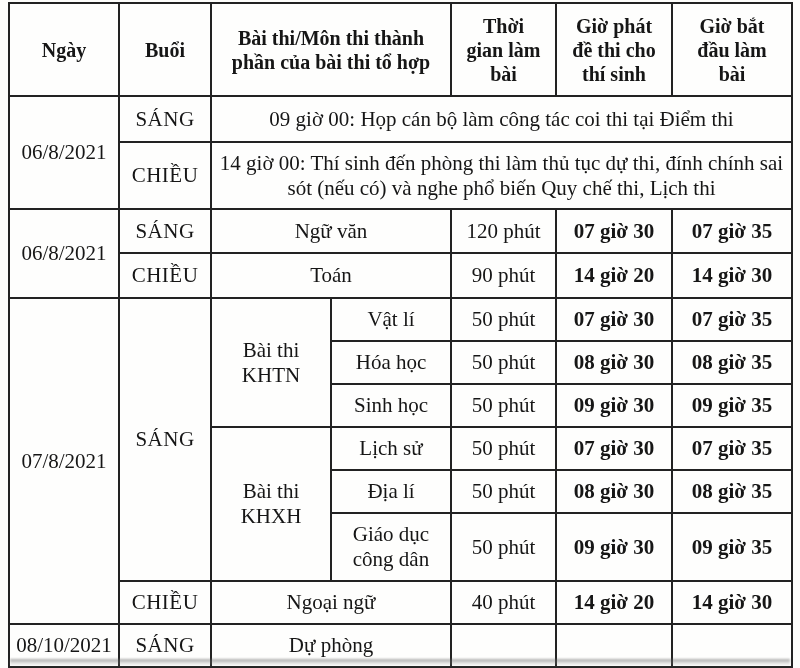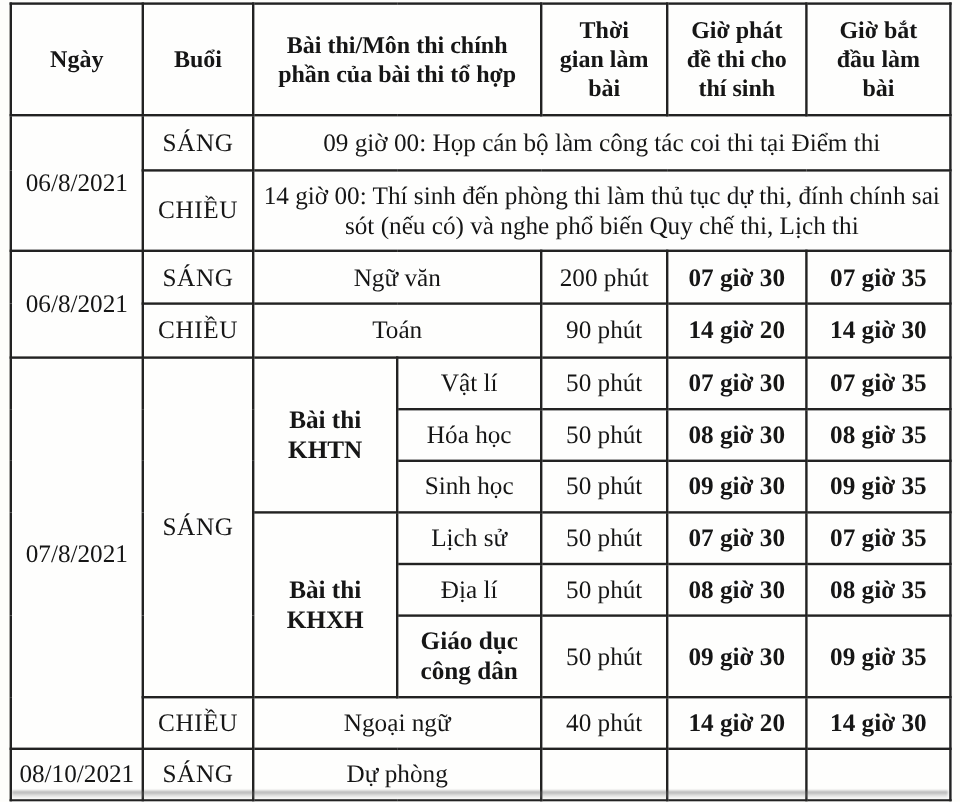--- a/index.html
+++ b/index.html
@@ -26,21 +26,21 @@
     padding: 2px 4px;
     font-size: 21px;
     line-height: 1.18;
     overflow: hidden;
   }
   .schedule th {
     font-size: 20px;
     font-weight: bold;
     line-height: 1.2;
   }
-  .prewrap { white-space: pre-line; font-weight: bold; }
+  .prewrap { white-space: pre-line; }
   .note {
     text-align: left;
     padding-left: 8px;
     padding-right: 6px;
   }
   .bold { font-weight: bold; }
   .session { letter-spacing: 0.5px; border-radius: 15px; }
   .scan-shadow {
     position: absolute;
     left: 10px;
@@ -62,21 +62,21 @@
     <col style="width:120px">
     <col style="width:105px">
     <col style="width:116px">
     <col style="width:120px">
   </colgroup>
 
   <tbody>
       <tr style="height:93px">
     <th>Ngày</th>
     <th>Buổi</th>
-    <th colspan="2" class="prewrap">Bài thi/Môn thi chính
+    <th colspan="2" class="prewrap">Bài thi/Môn thi thành
 phần của bài thi tổ hợp</th>
     <th class="prewrap">Thời
 gian làm
 bài</th>
     <th class="prewrap">Giờ phát
 đề thi cho
 thí sinh</th>
     <th class="prewrap">Giờ bắt
 đầu làm
 bài</th>
@@ -89,21 +89,21 @@
   </tr>
   <tr style="height:67px">
     <td class="session">CHIỀU</td>
     <td colspan="5" class="note">14 giờ 00: Thí sinh đến phòng thi làm thủ tục dự thi, đính chính sai sót (nếu có) và nghe phổ biến Quy chế thi, Lịch thi</td>
   </tr>
 
   <tr style="height:44px">
     <td rowspan="2">06/8/2021</td>
     <td class="session">SÁNG</td>
     <td colspan="2">Ngữ văn</td>
-    <td>200 phút</td>
+    <td>120 phút</td>
     <td class="bold">07 giờ 30</td>
     <td class="bold">07 giờ 35</td>
   </tr>
   <tr style="height:45px">
     <td class="session">CHIỀU</td>
     <td colspan="2">Toán</td>
     <td>90 phút</td>
     <td class="bold">14 giờ 20</td>
     <td class="bold">14 giờ 30</td>
   </tr>

